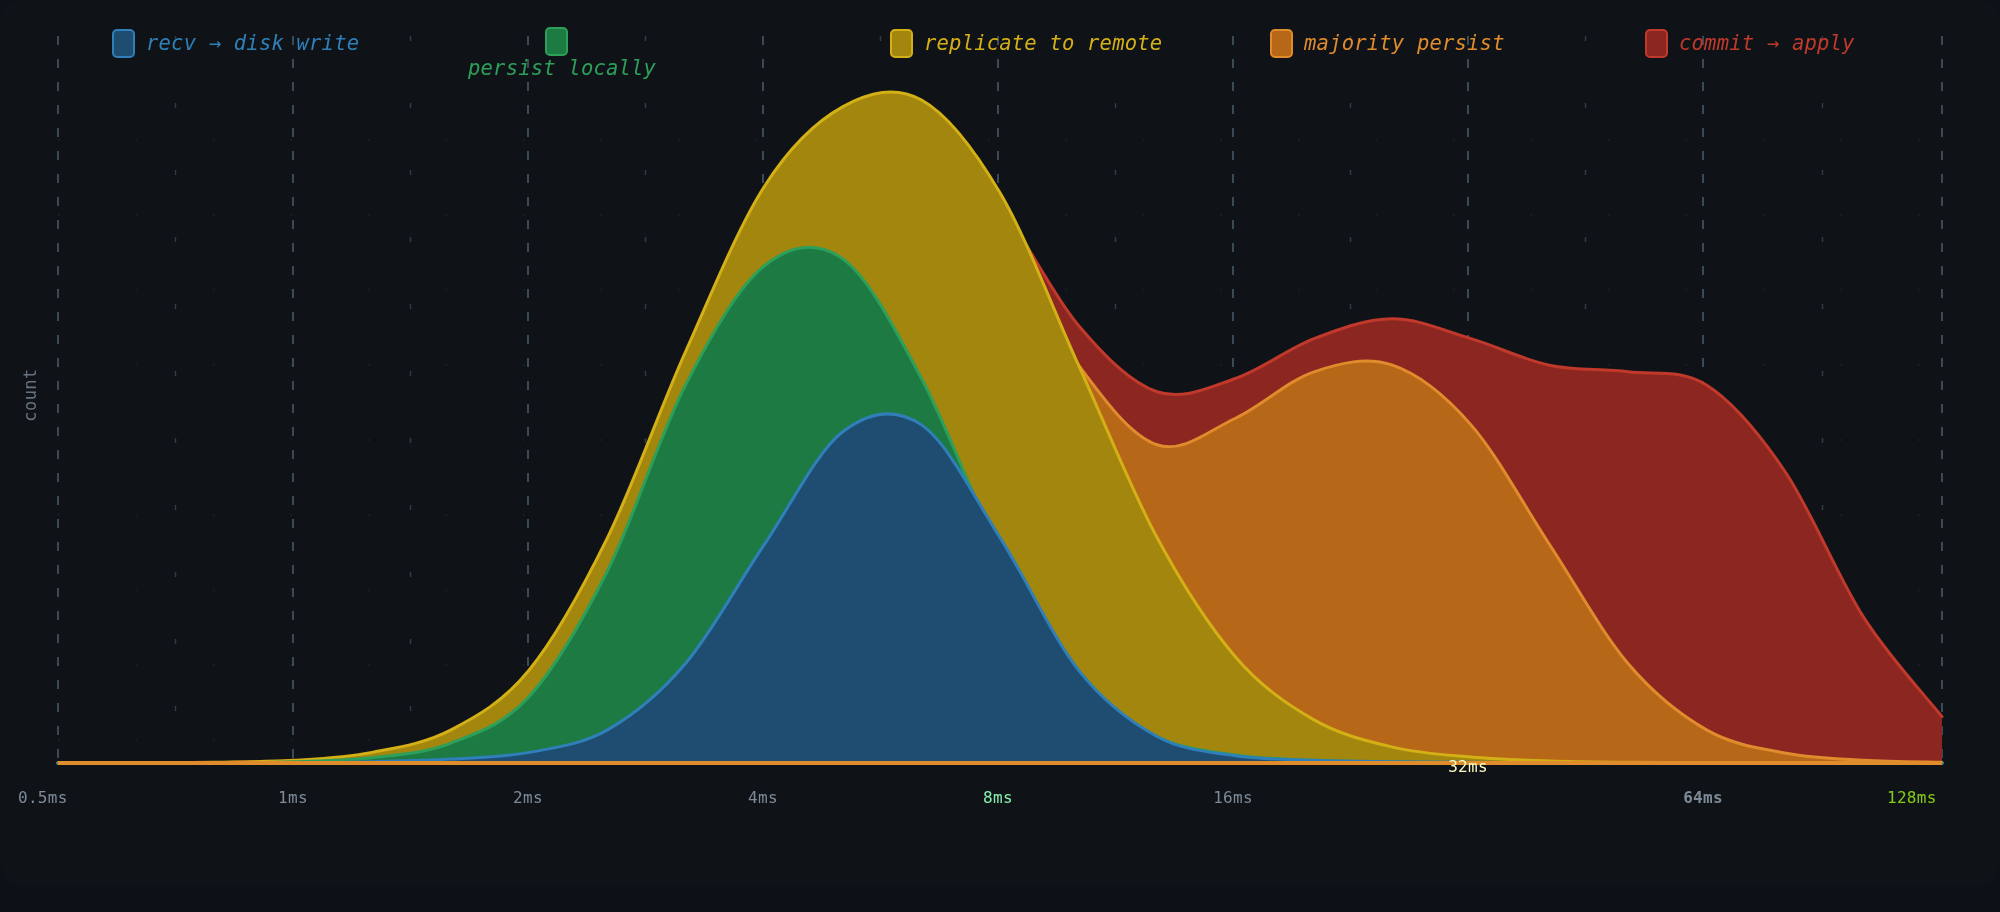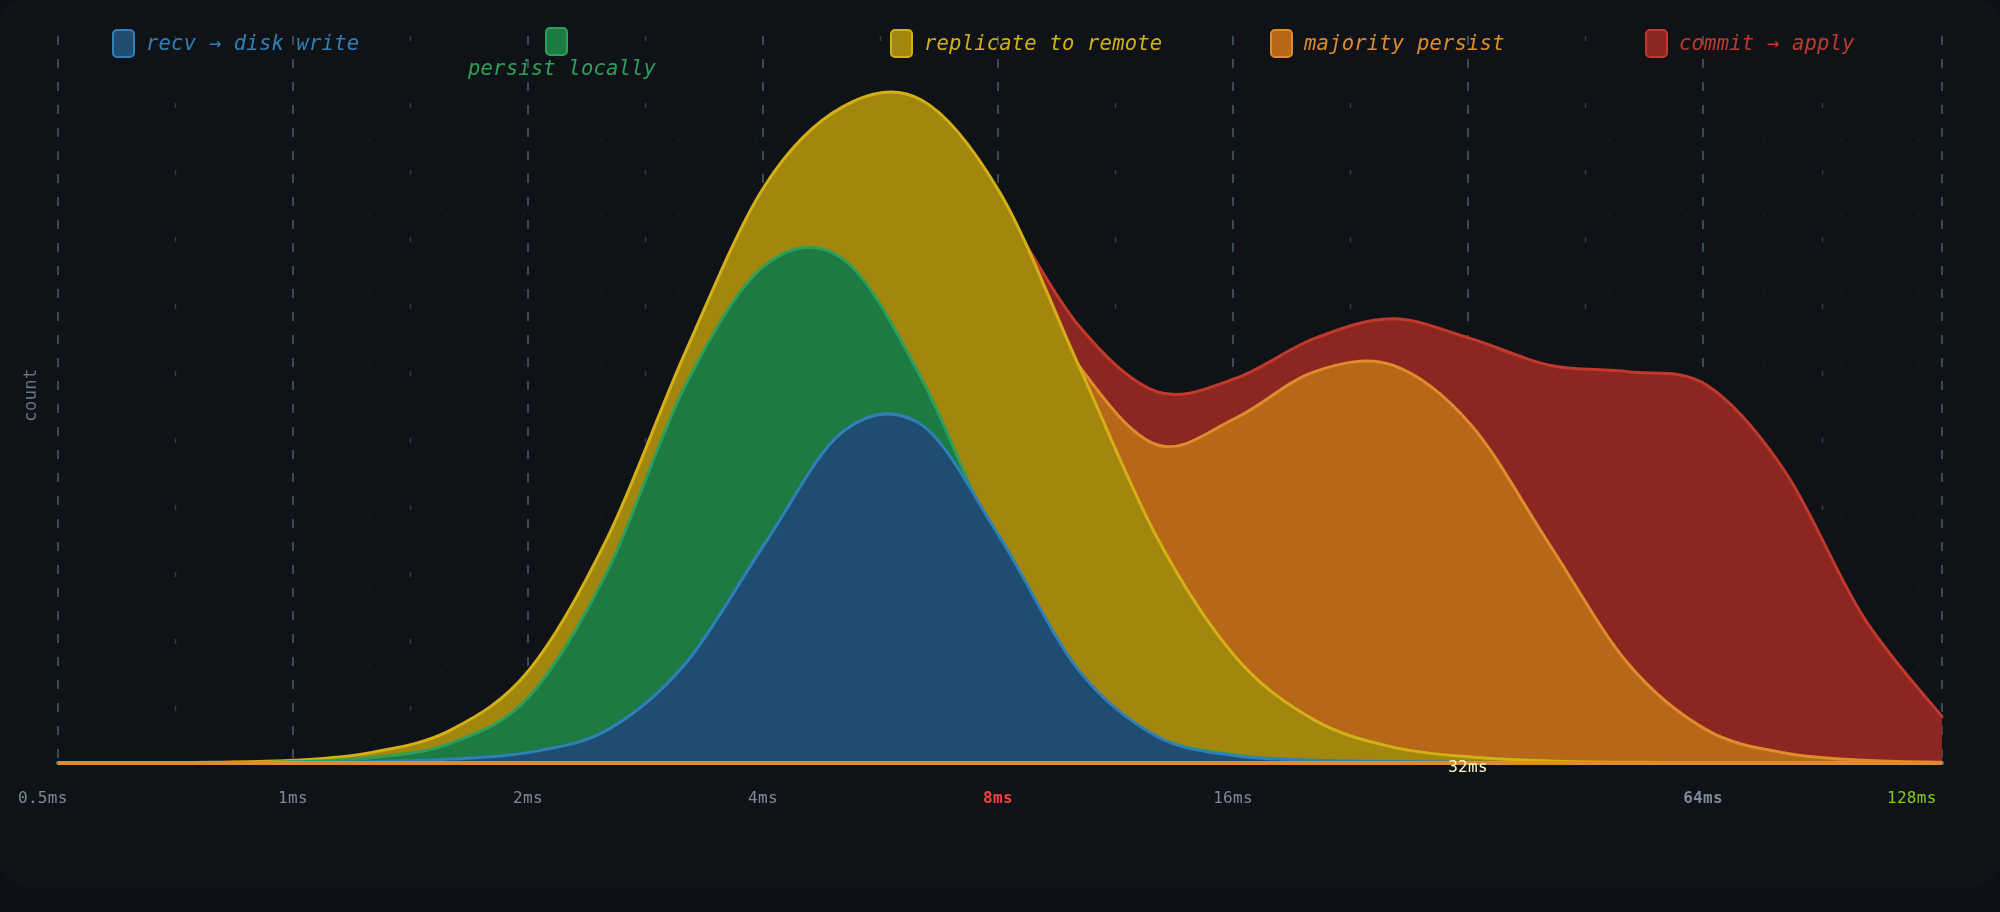--- a/index.html
+++ b/index.html
@@ -183,21 +183,21 @@
         </div>
       </div>
 
     <div class="ylabel" id="ylabel" style="left: -10px; top: 385px; width: 80px; text-align: center; color: rgb(102, 115, 127);">count</div>
 
     <div id="xticks">
         <div class="xtick" style="left: 18px; top: 788px; color: rgb(125, 138, 153); transform: none;">0.5ms</div>
         <div class="xtick" style="left: 293px; top: 788px; color: rgb(125, 138, 153);">1ms</div>
         <div class="xtick" style="left: 528px; top: 788px; color: rgb(125, 138, 153);">2ms</div>
         <div class="xtick" style="left: 763px; top: 788px; color: rgb(125, 138, 153);">4ms</div>
-        <div class="xtick" style="left: 998px; top: 788px; color: #ef4444; font-weight: bold;">8ms</div>
+        <div class="xtick" style="left: 998px; top: 788px; color: #86efac;">8ms</div>
         <div class="xtick" style="left: 1233px; top: 788px; color: rgb(125, 138, 153);">16ms</div>
         <div class="xtick" style="left: 1468px; top: 757px; color: #fef9c3;">32ms</div>
         <div class="xtick" style="left: 1703px; top: 788px; color: rgb(125, 138, 153); font-weight: bold;">64ms</div>
         <div class="xtick" style="left: 1887px; top: 788px; color: #84cc16; transform: none;">128ms</div>
       </div>
 
   </div>
 </div>
 
 </body></html>

